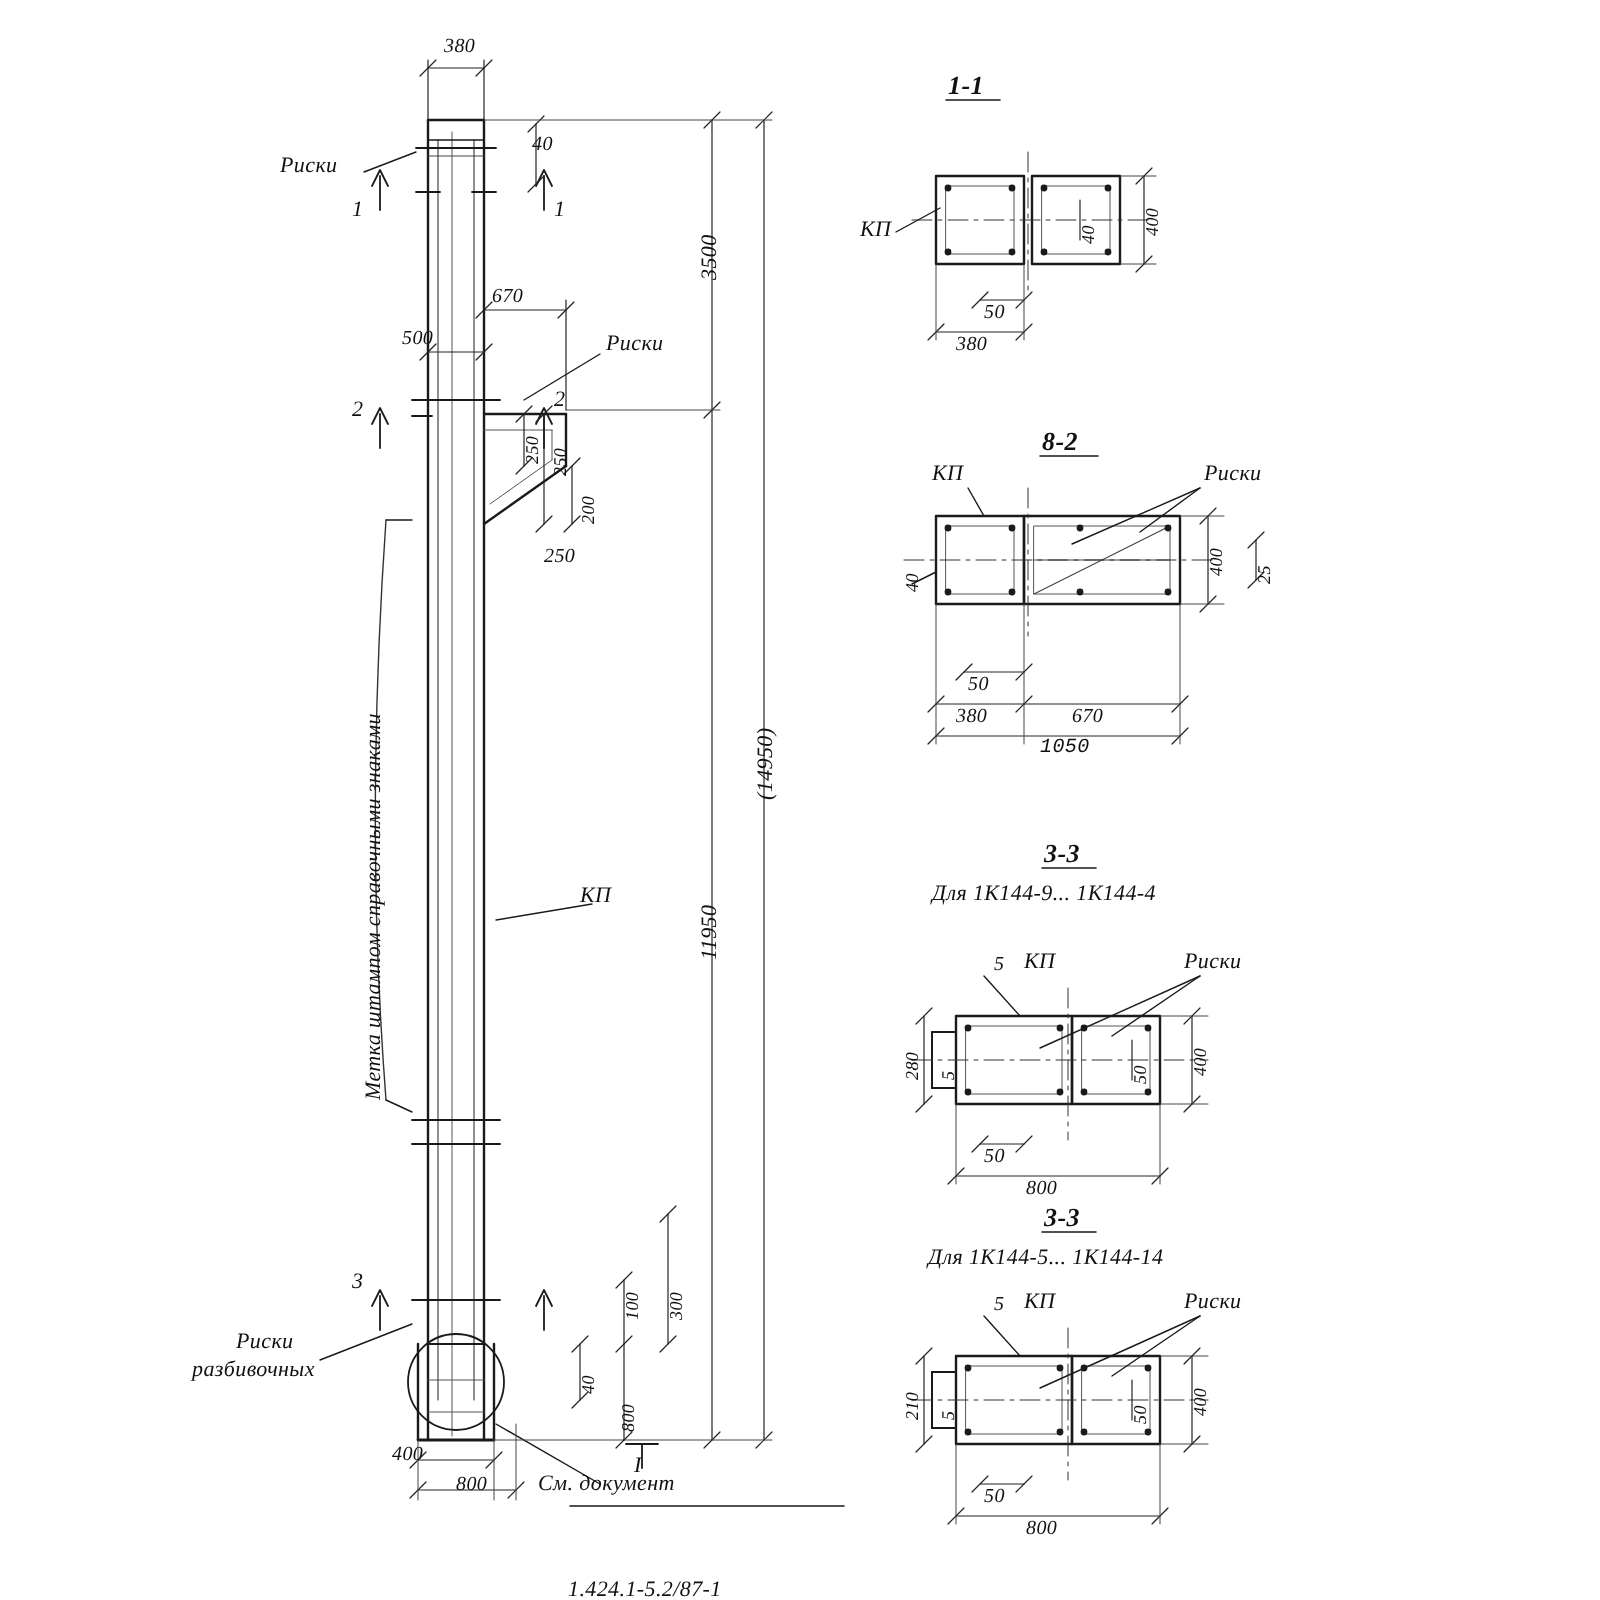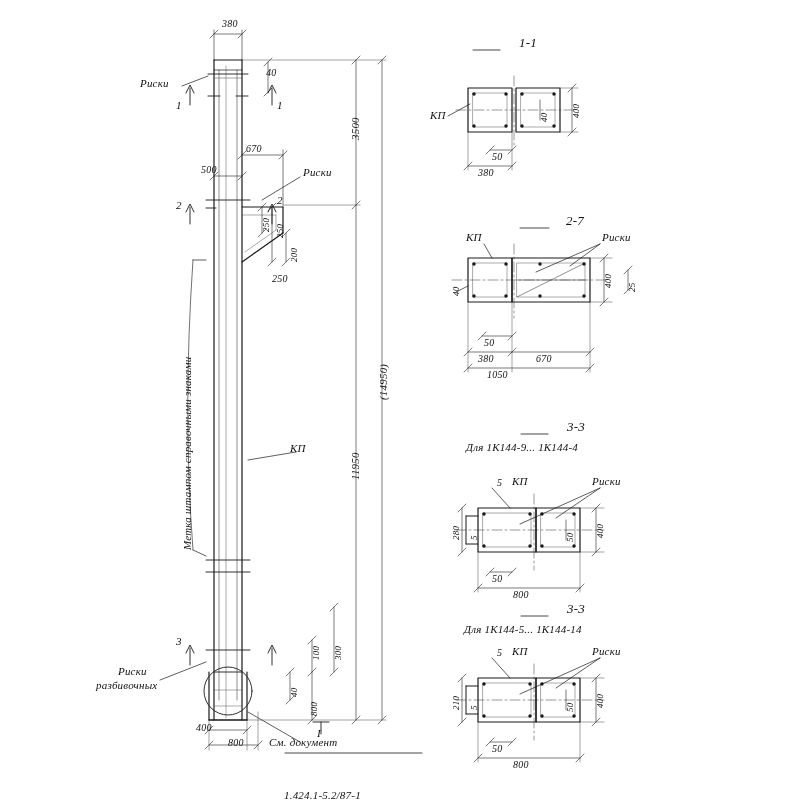--- a/index.html
+++ b/index.html
@@ -31,22 +31,21 @@
     line-height: 1.05;
     letter-spacing: .2px;
   }
   .lbl.dim {
     font-size: 10px;
     font-style: italic;
   }
   .lbl.title {
     font-size: 13px;
     font-style: italic;
-    font-weight: normal;
-    margin-left: 45px;
+    font-weight: bold;
   }
   .lbl.vert {
     transform-origin: 0 0;
     transform: rotate(-90deg);
   }
   .lbl.vert9 {
     transform-origin: 0 0;
     transform: rotate(-90deg);
     font-size: 9px;
   }
@@ -464,27 +463,27 @@
   <div class="lbl note" style="left:269px; top:737px;">См. документ</div>
   <div class="lbl note" style="left:284px; top:754px;margin-top:36px;">1.424.1-5.2/87-1</div>
 
   <div class="lbl title" style="left:474px; top:36px;">1-1</div>
   <div class="lbl" style="left:430px; top:110px;">КП</div>
   <div class="lbl dim" style="left:492px; top:152px;">50</div>
   <div class="lbl dim" style="left:478px; top:168px;">380</div>
   <div class="lbl vert9" style="left:572px; top:118px;">400</div>
   <div class="lbl vert9" style="left:540px; top:122px;">40</div>
 
-  <div class="lbl title" style="left:521px; top:214px;">2-7</div>
+  <div class="lbl title" style="left:521px; top:214px;">8-2</div>
   <div class="lbl" style="left:466px; top:232px;">КП</div>
   <div class="lbl" style="left:602px; top:232px;">Риски</div>
   <div class="lbl dim" style="left:484px; top:338px;">50</div>
   <div class="lbl dim" style="left:478px; top:354px;">380</div>
   <div class="lbl dim" style="left:536px; top:354px;">670</div>
-  <div class="lbl dim" style="left:487px; top:370px;">1050</div>
+  <div class="lbl dim" style="left:520px; top:370px;font-family:Liberation Mono, monospace;">1050</div>
   <div class="lbl vert9" style="left:604px; top:288px;">400</div>
   <div class="lbl vert9" style="left:628px; top:292px;">25</div>
   <div class="lbl vert9" style="left:452px; top:296px;">40</div>
 
   <div class="lbl title" style="left:522px; top:420px;">3-3</div>
   <div class="lbl note" style="left:466px; top:442px;">Для 1К144-9... 1К144-4</div>
   <div class="lbl dim" style="left:497px; top:478px;">5</div>
   <div class="lbl" style="left:512px; top:476px;">КП</div>
   <div class="lbl" style="left:592px; top:476px;">Риски</div>
   <div class="lbl vert9" style="left:452px; top:540px;">280</div>

